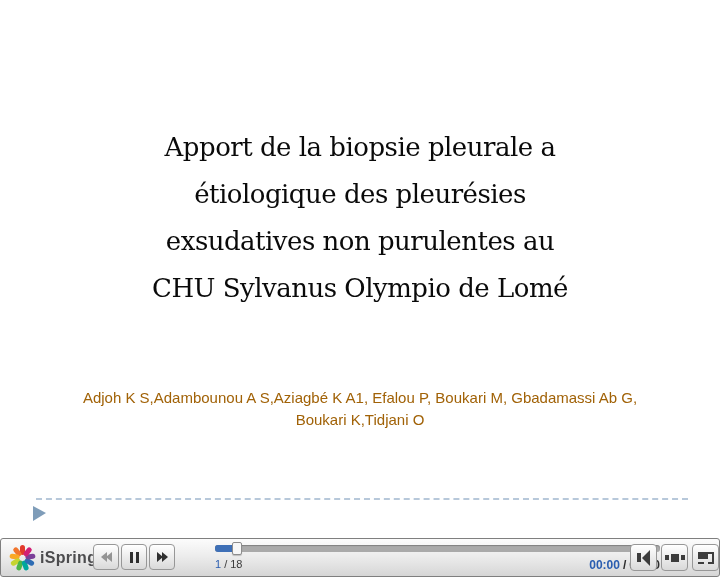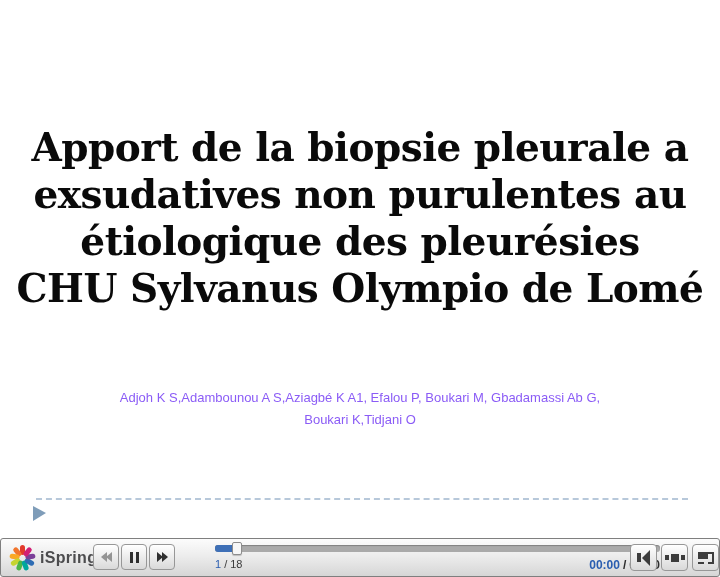--- a/index.html
+++ b/index.html
@@ -5,26 +5,26 @@
   * { margin:0; padding:0; box-sizing:border-box; }
   html,body { width:720px; height:577px; background:#fff; overflow:hidden; }
   body { position:relative; font-family:"Liberation Sans", sans-serif; }
 
   
   .slide { position:absolute; left:0; top:0; width:720px; height:538px; background:#fff; }
 
   .title-block { position:absolute; left:0; right:0; top:124px; text-align:center; }
   .title-line {
     font-family:"DejaVu Serif","Liberation Serif",serif;
-    font-weight:bold; font-size:39px; line-height:47px;
+    font-weight:normal; font-size:26px; line-height:47px;
     color:#0a0a0a; white-space:pre; letter-spacing:-0.5px;
   }
 
   .authors-block { position:absolute; left:0; right:0; top:387px; text-align:center; }
-  .author-line { font-size:13px; line-height:22px; color:#8b5cf6; white-space:pre; }
+  .author-line { font-size:15px; line-height:22px; color:#a16207; white-space:pre; }
 
   .divider { position:absolute; left:36px; top:498px; width:652px; height:0;
              border-top:2px dashed #b7c8da; }
   .slide-arrow { position:absolute; left:33px; top:506px; width:0; height:0;
                  border-top:7px solid transparent; border-bottom:8px solid transparent;
                  border-left:13px solid #7f9db9; }
 
   
   .player { position:absolute; left:0; top:538px; width:720px; height:39px;
             border:1px solid #7f7f7f; border-radius:3px;
@@ -75,22 +75,22 @@
         border-right:2px dashed #3c3c3c; border-bottom:2px dashed #3c3c3c; }
   .fs-solid { position:absolute; left:0; top:0; width:10px; height:7px; background:#3c3c3c; }
   .fs-dash-top { position:absolute; right:0; top:0; width:4px; height:2px; background:#3c3c3c; }
 </style>
 </head>
 <body>
 
 <div class="slide">
   <div class="title-block">
     <div class="title-line">Apport de la biopsie pleurale a</div>
+    <div class="title-line">étiologique des pleurésies</div>
     <div class="title-line">exsudatives non purulentes au</div>
-    <div class="title-line">étiologique des pleurésies</div>
     <div class="title-line">CHU Sylvanus Olympio de Lomé</div>
   </div>
 
   <div class="authors-block">
     <div class="author-line">Adjoh K S,Adambounou A S,Aziagbé K A1, Efalou P, Boukari M, Gbadamassi Ab G,</div>
     <div class="author-line">Boukari K,Tidjani O</div>
   </div>
 
   <div class="divider"></div>
   <div class="slide-arrow"></div>

